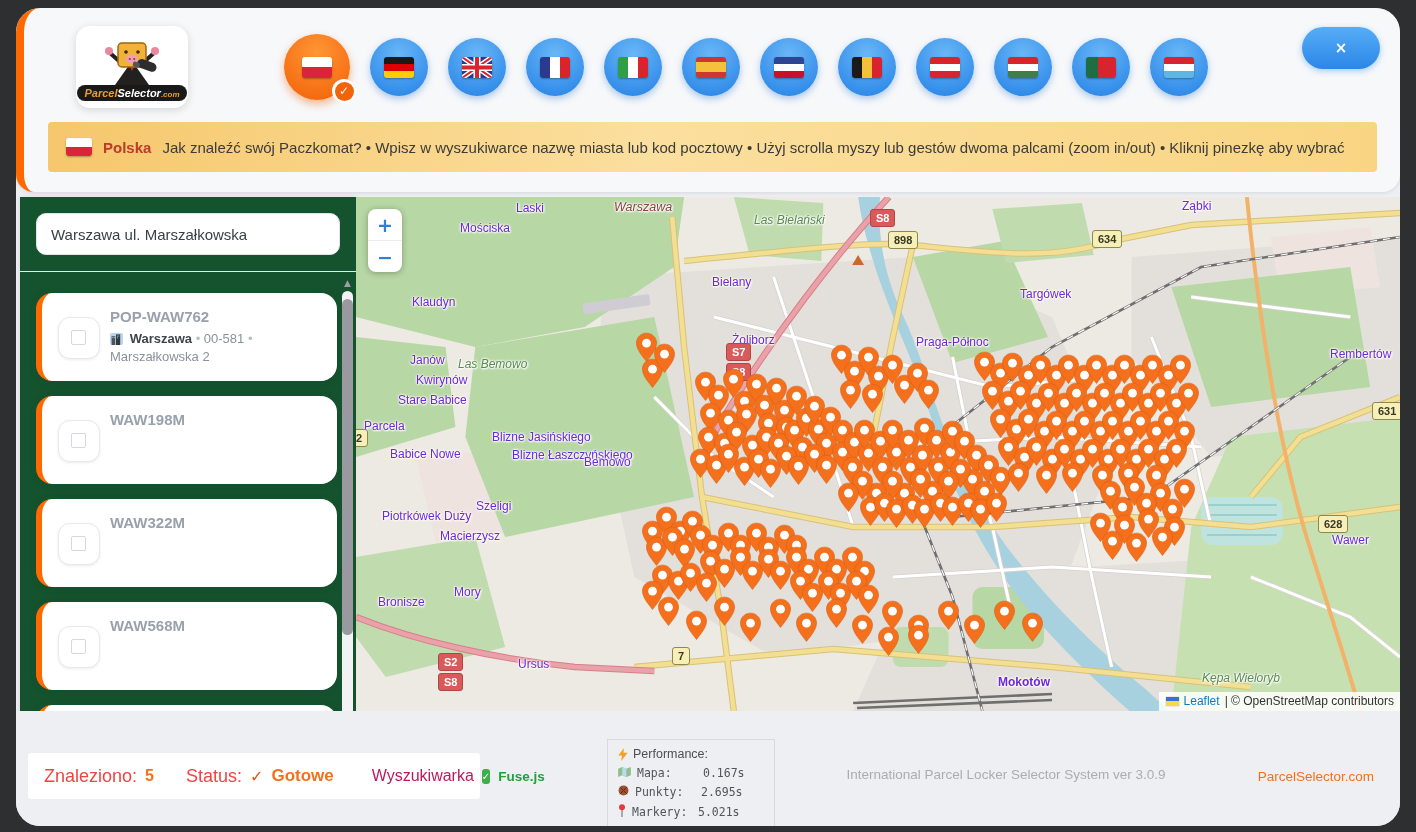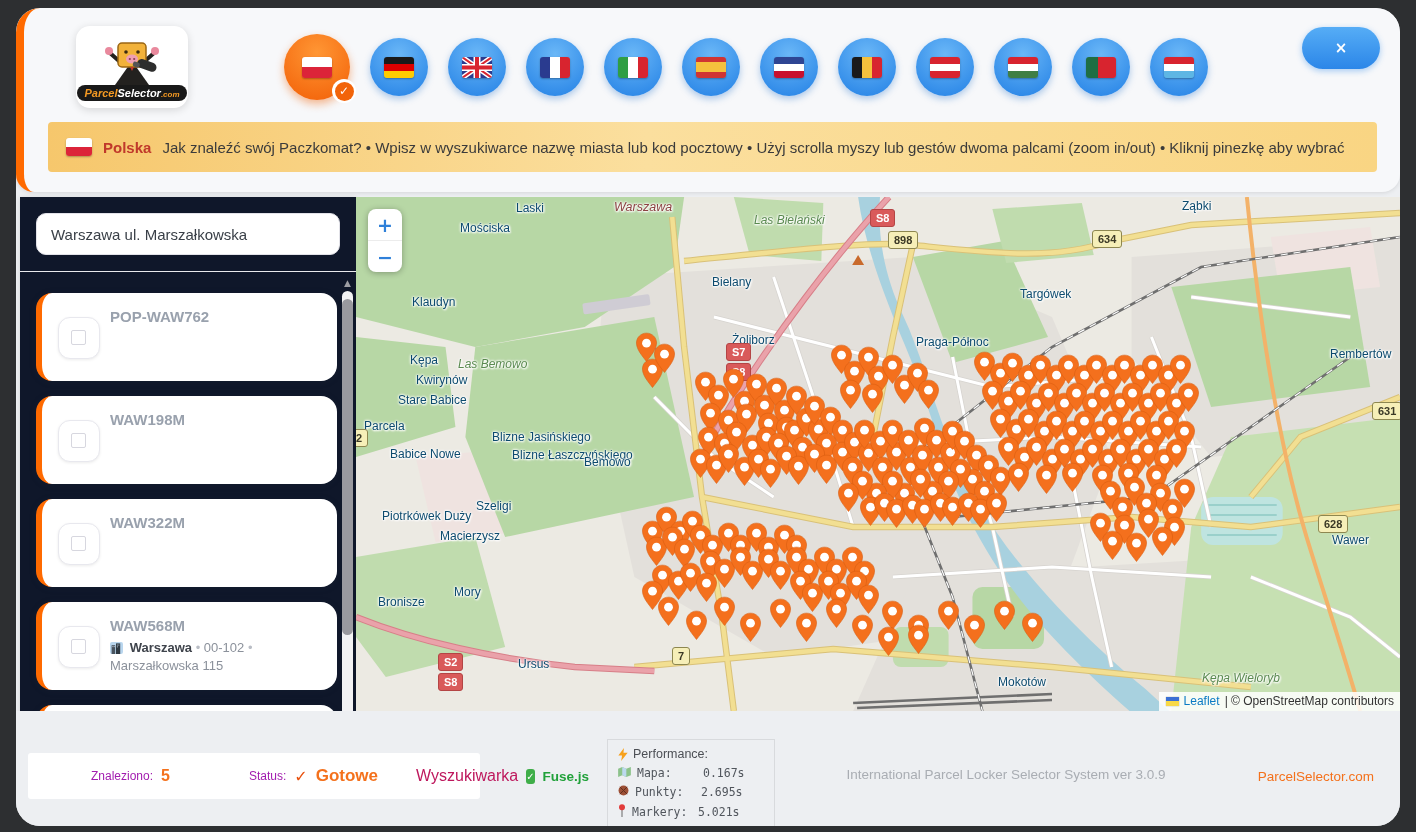--- a/index.html
+++ b/index.html
@@ -30,21 +30,21 @@
     display:flex;align-items:center;justify-content:center;font-family:"DejaVu Sans",sans-serif;}
   .close-btn{position:absolute;right:20px;top:19px;width:78px;height:42px;border-radius:21px;cursor:pointer;
     background:linear-gradient(180deg,#56adf6,#2b86e8);color:#fff;font-size:15px;font-weight:bold;
     display:flex;align-items:center;justify-content:center;box-shadow:0 2px 6px rgba(43,134,232,.4);font-family:"DejaVu Sans",sans-serif;}
   .banner{position:absolute;left:24px;right:23px;top:114px;height:50px;border-radius:4px;
     background:linear-gradient(90deg,#f6c76c,#fbdf9e 45%,#f9d583);display:flex;align-items:center;padding:0 18px;gap:11px;box-sizing:border-box;}
   .banner .flag{width:26px;height:18px;flex:0 0 auto}
   .banner-country{color:#c0392b;font-weight:bold;font-size:15px;white-space:nowrap}
   .banner-text{color:#3b3b3b;font-size:15px;white-space:nowrap;overflow:hidden}
   
-  .sidebar{position:absolute;left:4px;top:189px;width:336px;height:604px;background:#0f172a;box-shadow:0 1px 5px rgba(0,0,0,.12);}
+  .sidebar{position:absolute;left:4px;top:189px;width:336px;height:604px;background:#14532d;box-shadow:0 1px 5px rgba(0,0,0,.12);}
   .search-wrap{padding:16px;border-bottom:1px solid #e9e9ec;}
   .search-input{width:100%;box-sizing:border-box;height:42px;border:1px solid #e2e2e8;border-radius:10px;
     padding:0 14px;font-size:15px;color:#3a4048;background:#fff;font-family:inherit;outline:none;}
   .list{position:absolute;left:0;top:75px;bottom:0;width:320px;overflow:hidden;padding:21px 0 0 16px;box-sizing:border-box;}
   .locker{position:relative;width:301px;height:88px;background:#fff;border-radius:16px;margin-bottom:15px;
     border-left:6px solid #ff6a00;box-shadow:0 1px 7px rgba(40,50,60,.16);box-sizing:border-box;cursor:pointer;}
   .locker .cb{position:absolute;left:16px;top:24px;width:40px;height:40px;background:#fff;
     border:1px solid #e8e8ee;border-radius:12px;box-shadow:0 1px 3px rgba(0,0,0,.08);cursor:pointer;}
   .locker .cb i{position:absolute;left:12px;top:12px;width:13px;height:13px;border:1.5px solid #d7d7df;border-radius:2px;}
   .locker .code{position:absolute;left:68px;top:15px;font-size:15px;font-weight:bold;color:#99a1ad;}
@@ -53,21 +53,21 @@
   .locker .meta .sep{color:#b9bdc5}
   .locker .meta svg{vertical-align:-2px;margin-right:3px}
   .scrollbar{position:absolute;right:2px;top:80px;bottom:4px;width:13px;}
   .sb-arrow{position:absolute;left:0;width:13px;height:12px;text-align:center;font-size:9px;color:#9d9da3;line-height:12px;
     font-family:"DejaVu Sans",sans-serif;cursor:pointer;}
   .sb-track{position:absolute;left:1px;top:14px;bottom:14px;width:11px;background:#f2f2f4;border-radius:6px;}
   .sb-thumb{position:absolute;left:1px;top:22px;width:11px;height:336px;background:#99999f;border-radius:6px;cursor:pointer;}
   
   .map{position:absolute;left:340px;top:189px;width:1044px;height:514px;background:#eceae3;overflow:hidden;}
   .map svg.base{position:absolute;left:0;top:0;}
-  .mlabel{position:absolute;font-size:12px;color:#0c4a6e;white-space:nowrap;z-index:5;
+  .mlabel{position:absolute;font-size:12px;color:#6d28d9;white-space:nowrap;z-index:5;
     text-shadow:0 0 3px #fff,0 0 3px #fff,0 0 2px #fff,1px 1px 2px #fff;}
   .mlabel.green{color:#5a8a50;font-style:italic;}
   .mlabel.city{color:#8c4242;font-style:italic;font-size:12.5px;}
   .shield{position:absolute;display:flex;flex-direction:column;gap:2px;z-index:5;}
   .shield span{display:block;padding:0 5px;border-radius:3px;font-size:11px;font-weight:bold;line-height:16px;text-align:center;}
   .shield.y span{background:#f6efb8;border:1px solid #8d8750;color:#3b3926;}
   .shield.r span{background:#d95a5a;border:1px solid #b44545;color:#fff;}
   .zoomctl{position:absolute;left:12px;top:12px;width:34px;background:#fff;border-radius:8px;z-index:60;
     box-shadow:0 1px 6px rgba(0,0,0,.3);overflow:hidden;}
   .zoomctl div{height:31px;display:flex;align-items:center;justify-content:center;font-size:19px;color:#2f80d9;
@@ -76,21 +76,21 @@
   .attribution{position:absolute;right:0;bottom:0;z-index:60;background:rgba(255,255,255,.85);
     padding:2px 6px 3px 7px;font-size:12px;color:#333;display:flex;align-items:center;gap:5px;}
   .attr-flag{width:13px;height:9px;display:flex;flex-direction:column;box-shadow:0 0 1px rgba(0,0,0,.4)}
   .attr-flag i{flex:1}
   .attribution .leaflet-link{color:#0a7ac4;cursor:pointer;}
   .pin{position:absolute;width:23px;height:31px;z-index:10;cursor:pointer;}
   
   .footer{position:absolute;left:0;right:0;top:703px;bottom:0;background:#edeff2;}
   .status-card{position:absolute;left:12px;top:42px;width:452px;height:46px;background:#fff;border-radius:3px;
     display:flex;align-items:center;padding:0 16px;box-sizing:border-box;gap:8px;}
-  .status-card .lab{color:#a21caf;font-size:12px;margin-left:47px;}
+  .status-card .lab{color:#ef4444;font-size:18px;}
   .status-card .found{color:#f4711c;font-size:16px;font-weight:bold;margin-right:24px;}
   .status-card .chk{color:#e8500c;font-size:16px;font-weight:bold;font-family:"DejaVu Sans",sans-serif;}
   .status-card .ok{color:#f4711c;font-size:17px;font-weight:bold;margin-right:22px;}
   .status-card .engine-label{color:#be185d;font-size:16px;}
   .fusebadge{width:15px;height:15px;border-radius:3px;background:#3fae49;color:#fff;font-size:10px;line-height:15px;
     text-align:center;font-family:"DejaVu Sans",sans-serif;}
   .fusename{color:#21a13a;font-size:13.5px;font-weight:bold;}
   .perf{position:absolute;left:591px;top:28px;width:146px;border:1px solid #d8dadd;padding:7px 10px 9px;color:#555;}
   .perf-title{display:flex;align-items:center;gap:5px;font-size:12.5px;color:#4c4f55;}
   .perf-row{display:flex;align-items:center;gap:6px;margin-top:5px;
@@ -233,48 +233,48 @@
   <div class="sidebar">
     <div class="search-wrap">
       <input class="search-input" type="text" value="Warszawa ul. Marszałkowska" style="">
     </div>
     <div class="list" id="locker-list">
         <div class="locker">
           <span class="cb">
             <i></i>
           </span>
           <span class="code">POP-WAW762</span>
-        </div>
-        <div class="locker">
-          <span class="cb">
-            <i></i>
-          </span>
-          <span class="code">WAW198M</span>
-        </div>
-        <div class="locker">
-          <span class="cb">
-            <i></i>
-          </span>
-          <span class="code">WAW322M</span>
-        </div>
-        <div class="locker">
-          <span class="cb">
-            <i></i>
-          </span>
-          <span class="code">WAW568M</span>
           <span class="meta"><svg width="13" height="12" viewBox="0 0 13 12">
               <rect width="13" height="12" rx="2" fill="#b9d6ee"></rect>
               <rect x="1.6" y="3.2" width="3.6" height="8.8" fill="#49545f"></rect>
               <rect x="6" y="1.4" width="4.2" height="10.6" fill="#2e3942"></rect>
               <rect x="2.4" y="4.2" width="0.9" height="0.9" fill="#dbe7f2"></rect>
               <rect x="3.8" y="4.2" width="0.9" height="0.9" fill="#dbe7f2"></rect>
               <rect x="6.9" y="2.6" width="0.9" height="0.9" fill="#cfdce8"></rect>
               <rect x="8.4" y="2.6" width="0.9" height="0.9" fill="#cfdce8"></rect>
               <rect x="6.9" y="4.4" width="0.9" height="0.9" fill="#cfdce8"></rect>
-            </svg> <b>Warszawa</b> <span class="sep">•</span> 00-102 <span class="sep">•</span> Marszałkowska 115</span>
+            </svg> <b>Warszawa</b> <span class="sep">•</span> 00-581 <span class="sep">•</span> Marszałkowska 2</span>
+        </div>
+        <div class="locker">
+          <span class="cb">
+            <i></i>
+          </span>
+          <span class="code">WAW198M</span>
+        </div>
+        <div class="locker">
+          <span class="cb">
+            <i></i>
+          </span>
+          <span class="code">WAW322M</span>
+        </div>
+        <div class="locker">
+          <span class="cb">
+            <i></i>
+          </span>
+          <span class="code">WAW568M</span>
         </div>
         <div class="locker"></div>
       </div>
     <div class="scrollbar">
       <div class="sb-arrow" style="top:0">▲</div>
       <div class="sb-track"></div>
       <div class="sb-thumb"></div>
       <div class="sb-arrow" style="bottom:0">▼</div>
     </div>
   </div>
@@ -368,41 +368,41 @@
     </svg>
 
     <div id="map-labels">
         <span class="mlabel city" style="left: 258px; top: 3px;">Warszawa</span>
         <span class="mlabel" style="left: 160px; top: 4px;">Laski</span>
         <span class="mlabel" style="left: 104px; top: 24px;">Mościska</span>
         <span class="mlabel" style="left: 356px; top: 78px;">Bielany</span>
         <span class="mlabel green" style="left: 398px; top: 16px;">Las Bielański</span>
         <span class="mlabel" style="left: 376px; top: 136px;">Żoliborz</span>
         <span class="mlabel" style="left: 56px; top: 98px;">Klaudyn</span>
-        <span class="mlabel" style="left: 54px; top: 156px;">Kępa</span>
+        <span class="mlabel" style="left: 54px; top: 156px;">Janów</span>
         <span class="mlabel green" style="left: 102px; top: 160px;">Las Bemowo</span>
         <span class="mlabel" style="left: 60px; top: 176px;">Kwirynów</span>
         <span class="mlabel" style="left: 42px; top: 196px;">Stare Babice</span>
         <span class="mlabel" style="left: 8px; top: 222px;">Parcela</span>
         <span class="mlabel" style="left: 34px; top: 250px;">Babice Nowe</span>
         <span class="mlabel" style="left: 136px; top: 233px;">Blizne Jasińskiego</span>
         <span class="mlabel" style="left: 156px; top: 251px;">Blizne Łaszczyńskiego</span>
         <span class="mlabel" style="left: 228px; top: 258px;">Bemowo</span>
         <span class="mlabel" style="left: 120px; top: 302px;">Szeligi</span>
         <span class="mlabel" style="left: 26px; top: 312px;">Piotrkówek Duży</span>
         <span class="mlabel" style="left: 84px; top: 332px;">Macierzysz</span>
         <span class="mlabel" style="left: 98px; top: 388px;">Mory</span>
         <span class="mlabel" style="left: 22px; top: 398px;">Bronisze</span>
         <span class="mlabel" style="left: 162px; top: 460px;">Ursus</span>
         <span class="mlabel" style="left: 560px; top: 138px;">Praga-Północ</span>
         <span class="mlabel" style="left: 664px; top: 90px;">Targówek</span>
         <span class="mlabel" style="left: 826px; top: 2px;">Ząbki</span>
         <span class="mlabel" style="left: 974px; top: 150px;">Rembertów</span>
         <span class="mlabel" style="left: 976px; top: 336px;">Wawer</span>
-        <span class="mlabel" style="left: 642px; top: 478px;">Mokotów</span>
+        <span class="mlabel" style="left: 642px; top: 478px; font-weight: bold;">Mokotów</span>
         <span class="mlabel green" style="left: 846px; top: 474px;">Kępa Wieloryb</span>
       </div>
     <div id="map-shields">
         <div class="shield y" style="left: 532px; top: 34px;">
           <span>898</span>
         </div>
         <div class="shield r" style="left: 514px; top: 12px;">
           <span>S8</span>
         </div>
         <div class="shield r" style="left: 370px; top: 146px;">

